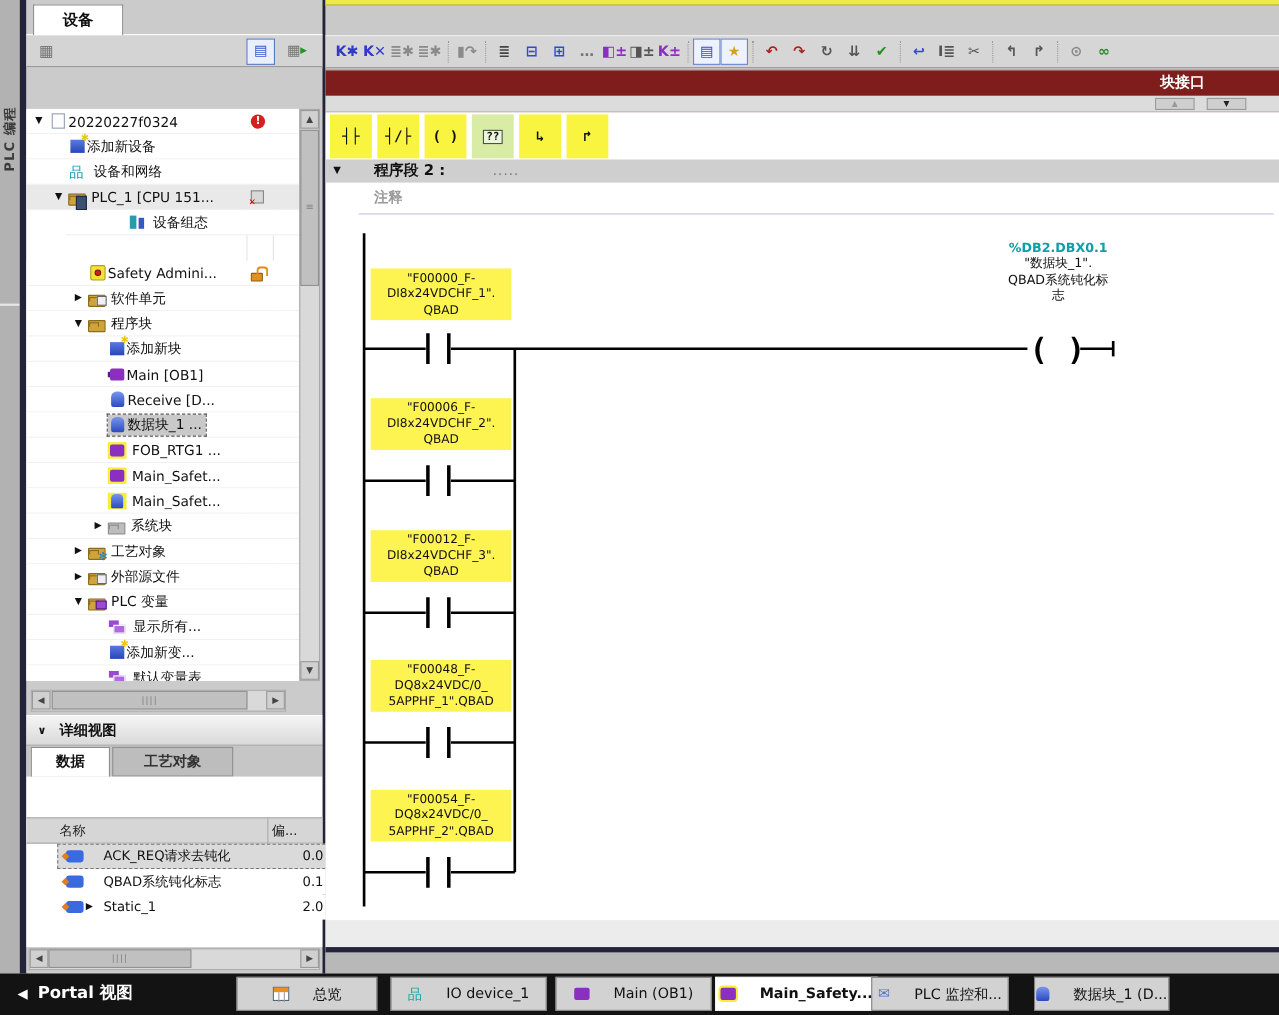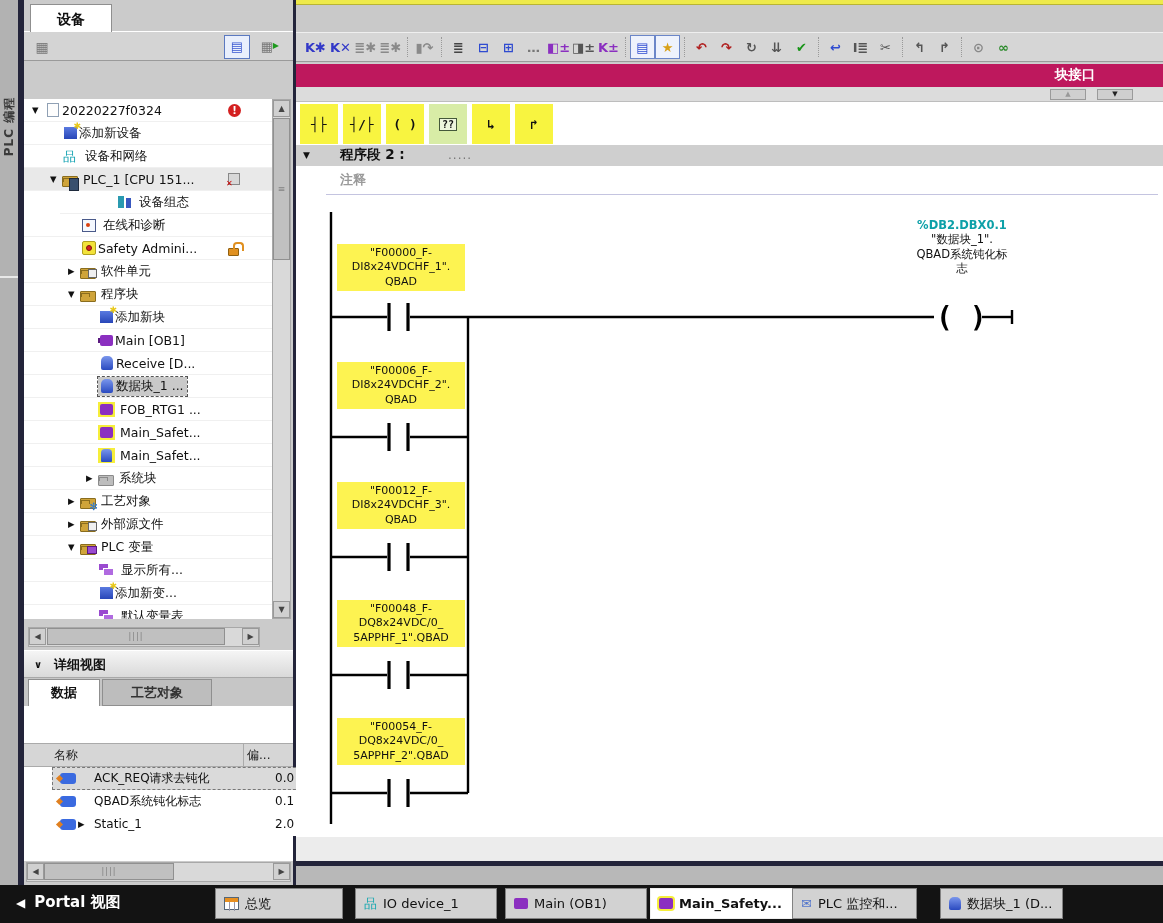--- a/index.html
+++ b/index.html
@@ -129,21 +129,21 @@
   .main{position:absolute;left:296px;top:0;width:867px;height:885px;background:#c9c9c9;}
   .ystripe{position:absolute;left:0;top:0;width:867px;height:5px;background:#eeea4a;border-bottom:1px solid #b8b434;}
   .mtoolbar{position:absolute;left:0;top:32px;width:867px;height:30px;background:#d6d6d6;
     border-top:1px solid #efefef;border-bottom:1px solid #9a9a9a;display:flex;align-items:center;padding-left:7px;}
   .mti{width:25px;height:24px;flex:none;text-align:center;line-height:23px;font-size:13px;
     font-weight:bold;border:1px solid transparent;}
   .mti.pressed{border:1px solid #6b86c8;background:#eef2fc;}
   .mti.bubble{font-weight:bold;}
   .tsep{width:1px;height:20px;border-left:1px dotted #999;margin:0 4px;flex:none;}
 
-  .iface-band{position:absolute;left:0;top:63px;width:867px;height:41px;background:#be185d;
+  .iface-band{position:absolute;left:0;top:63px;width:867px;height:41px;background:#7f1d1d;
     border-top:1px solid #cfcfcf;}
   .iface-label{position:absolute;left:739px;top:2px;width:80px;color:#fff;font-weight:bold;
     font-size:13.5px;text-align:center;}
   .splitter{position:absolute;left:0;top:87px;width:867px;height:15px;background:#dcdcdc;border-bottom:1px solid #bdbdbd;}
   .splbtn{position:absolute;top:2px;width:36px;height:11px;background:#cfcfcf;border:1px solid #9a9a9a;
     text-align:center;line-height:9px;font-size:7px;}
   .splbtn.up{left:754px;color:#999;} .splbtn.down{left:801px;color:#222;}
   .splbtn.up::before{content:"▲";} .splbtn.down::before{content:"▼";}
 
   .edbg{position:absolute;left:0;top:102px;width:867px;height:735px;background:#fff;}
@@ -170,21 +170,21 @@
 
   .foot1{position:absolute;left:0;top:837px;width:867px;height:24px;background:#ececec;}
   .foot2{position:absolute;left:0;top:861px;width:867px;height:5px;background:#23243a;}
   .foot3{position:absolute;left:0;top:866px;width:867px;height:19px;background:#b8b8b8;}
 
   
   .taskbar{position:absolute;left:0;top:885px;width:1163px;height:38px;background:#131313;}
   .portal{position:absolute;left:16px;top:8px;color:#fff;font-size:15px;font-weight:bold;display:flex;gap:9px;align-items:center;}
   .portal .tri{font-size:12px;}
   .tkbtn{position:absolute;top:3px;height:31px;background:#d2d2d2;border:1px solid #828282;
-    display:flex;align-items:center;gap:6px;padding:0 8px;font-size:13px;color:#111;white-space:nowrap;overflow:hidden;}
+    display:flex;align-items:center;gap:22px;padding:0 8px;font-size:13px;color:#111;white-space:nowrap;overflow:hidden;justify-content:center;}
   .tkbtn.active{background:#fff;font-weight:bold;border:1px solid #f0f0f0;}
   .tk-grid{width:15px;height:13px;background:#fff;border:1px solid #567;flex:none;position:relative;}
   .tk-grid::before{content:"";position:absolute;left:0;top:0;width:100%;height:4px;background:#e89020;}
   .tk-grid::after{content:"";position:absolute;left:4px;top:4px;width:1px;height:9px;background:#99a;box-shadow:5px 0 0 #99a;}
   .tk-net{color:#18a8b0;font-size:13px;flex:none;}
   .tk-blk{width:14px;height:11px;background:#8b2fc0;border-radius:2px;flex:none;}
   .tk-blk.safe{box-shadow:0 0 0 2px #f6ee3a;}
   .tk-mail{color:#5577cc;font-size:13px;flex:none;}
   .tk-cyl{width:12px;height:13px;background:linear-gradient(#7a96ec,#2a4ac0);border-radius:5px 5px 2px 2px;flex:none;}
 </style>
@@ -237,25 +237,20 @@
       <div class="trow lv1 hl" style="top:69px;">
         <span class="exp open"></span>
         <span class="ti fold ti-plc"></span>
         <span class="tlabel">PLC_1 [CPU 151...</span>
         <span class="bdg bdg-status"></span>
       </div>
       <div class="trow lv2" style="top:92px;margin-left:36px;">
         <span class="exp"></span>
         <span class="ti ti-devconf"></span>
         <span class="tlabel">设备组态</span>
-      </div>
-      <div class="trow lv2" style="top:115px;">
-        <span class="exp"></span>
-        <span class="ti ti-diag"></span>
-        <span class="tlabel">在线和诊断</span>
       </div>
       <div class="trow lv2" style="top:138px;">
         <span class="exp"></span>
         <span class="ti ti-safety"></span>
         <span class="tlabel">Safety Admini...</span>
         <span class="bdg bdg-lock"></span>
       </div>
       <div class="trow lv2" style="top:161px;">
         <span class="exp closed"></span>
         <span class="ti fold ti-src"></span>

